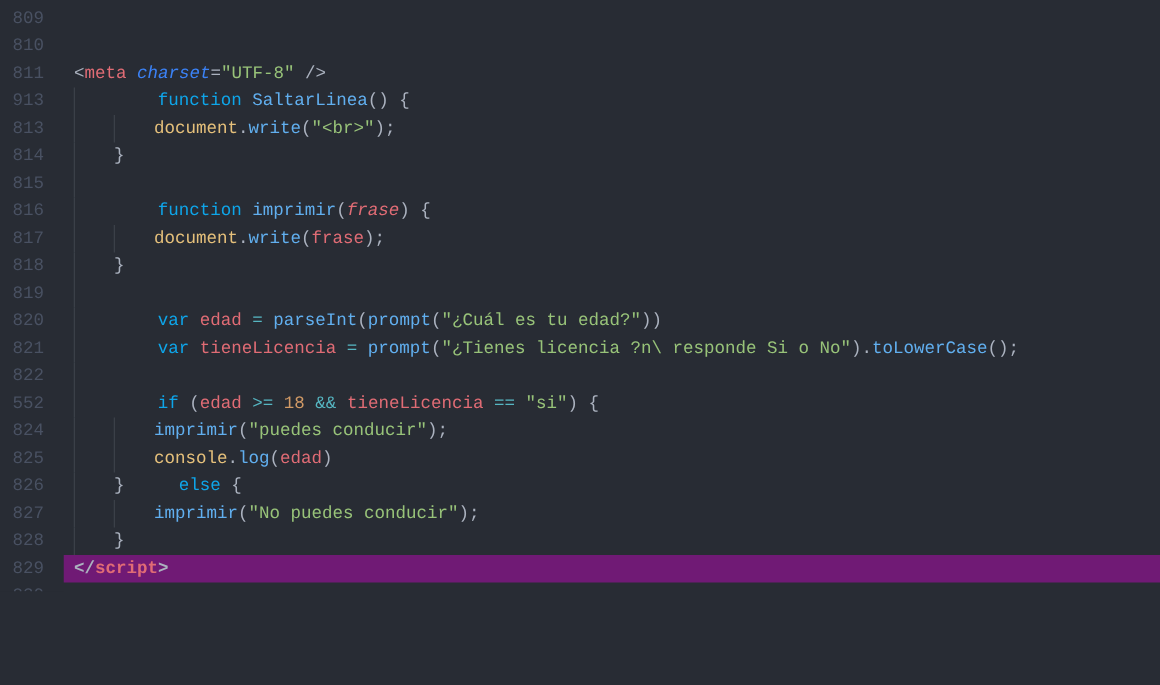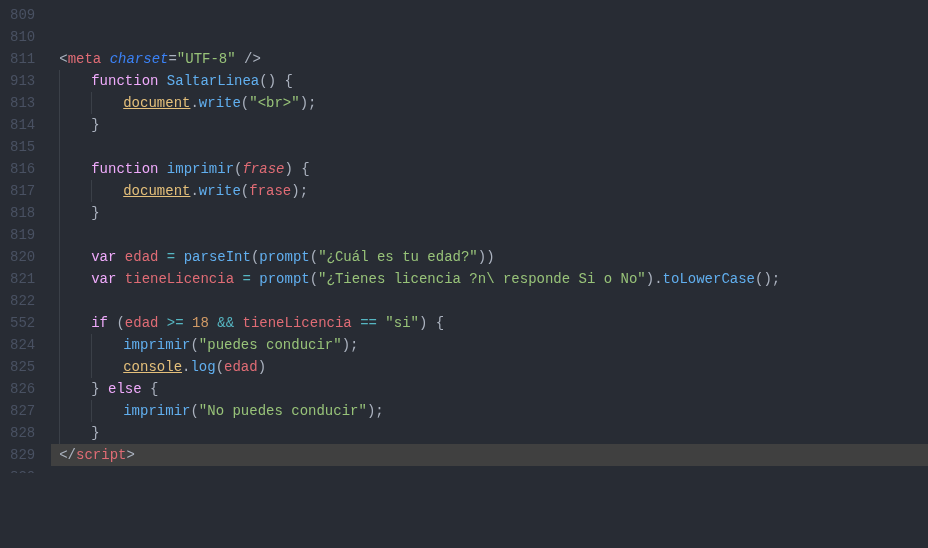--- a/index.html
+++ b/index.html
@@ -31,36 +31,37 @@
     color: #abb2bf;
   }
   .line {
     display: block;
     height: 22px;
     white-space: pre;
     padding-left: 8px;
     position: relative;
   }
   .line.active {
-    background: #404040;
+    background: #701a75;
+    font-weight: bold;
   }
   .indent-guide {
     border-left: 1px solid #3b4048;
     display: inline-block;
     height: 22px;
     vertical-align: top;
   }
   .tok-punct  { color: #abb2bf; }
   .tok-tag    { color: #e06c75; text-align: center; }
   .tok-attr   { color: #3b82f6; font-style: italic; }
-  .tok-keyword{ color: #f0abfc; }
+  .tok-keyword{ color: #0ea5e9; margin-left: 35px; }
   .tok-func   { color: #61afef; }
   .tok-param  { color: #e06c75; font-style: italic; }
   .tok-ident  { color: #e06c75; }
-  .tok-obj    { color: #e5c07b; text-decoration: underline; }
+  .tok-obj    { color: #e5c07b; }
   .tok-string { color: #98c379; }
   .tok-number { color: #d19a66; text-align: center; }
   .tok-op     { color: #56b6c2; }
 </style>
 </head>
 <body>
 
 <div class="editor">
   <div class="gutter" id="gutter">
       <span class="ln">809</span>

